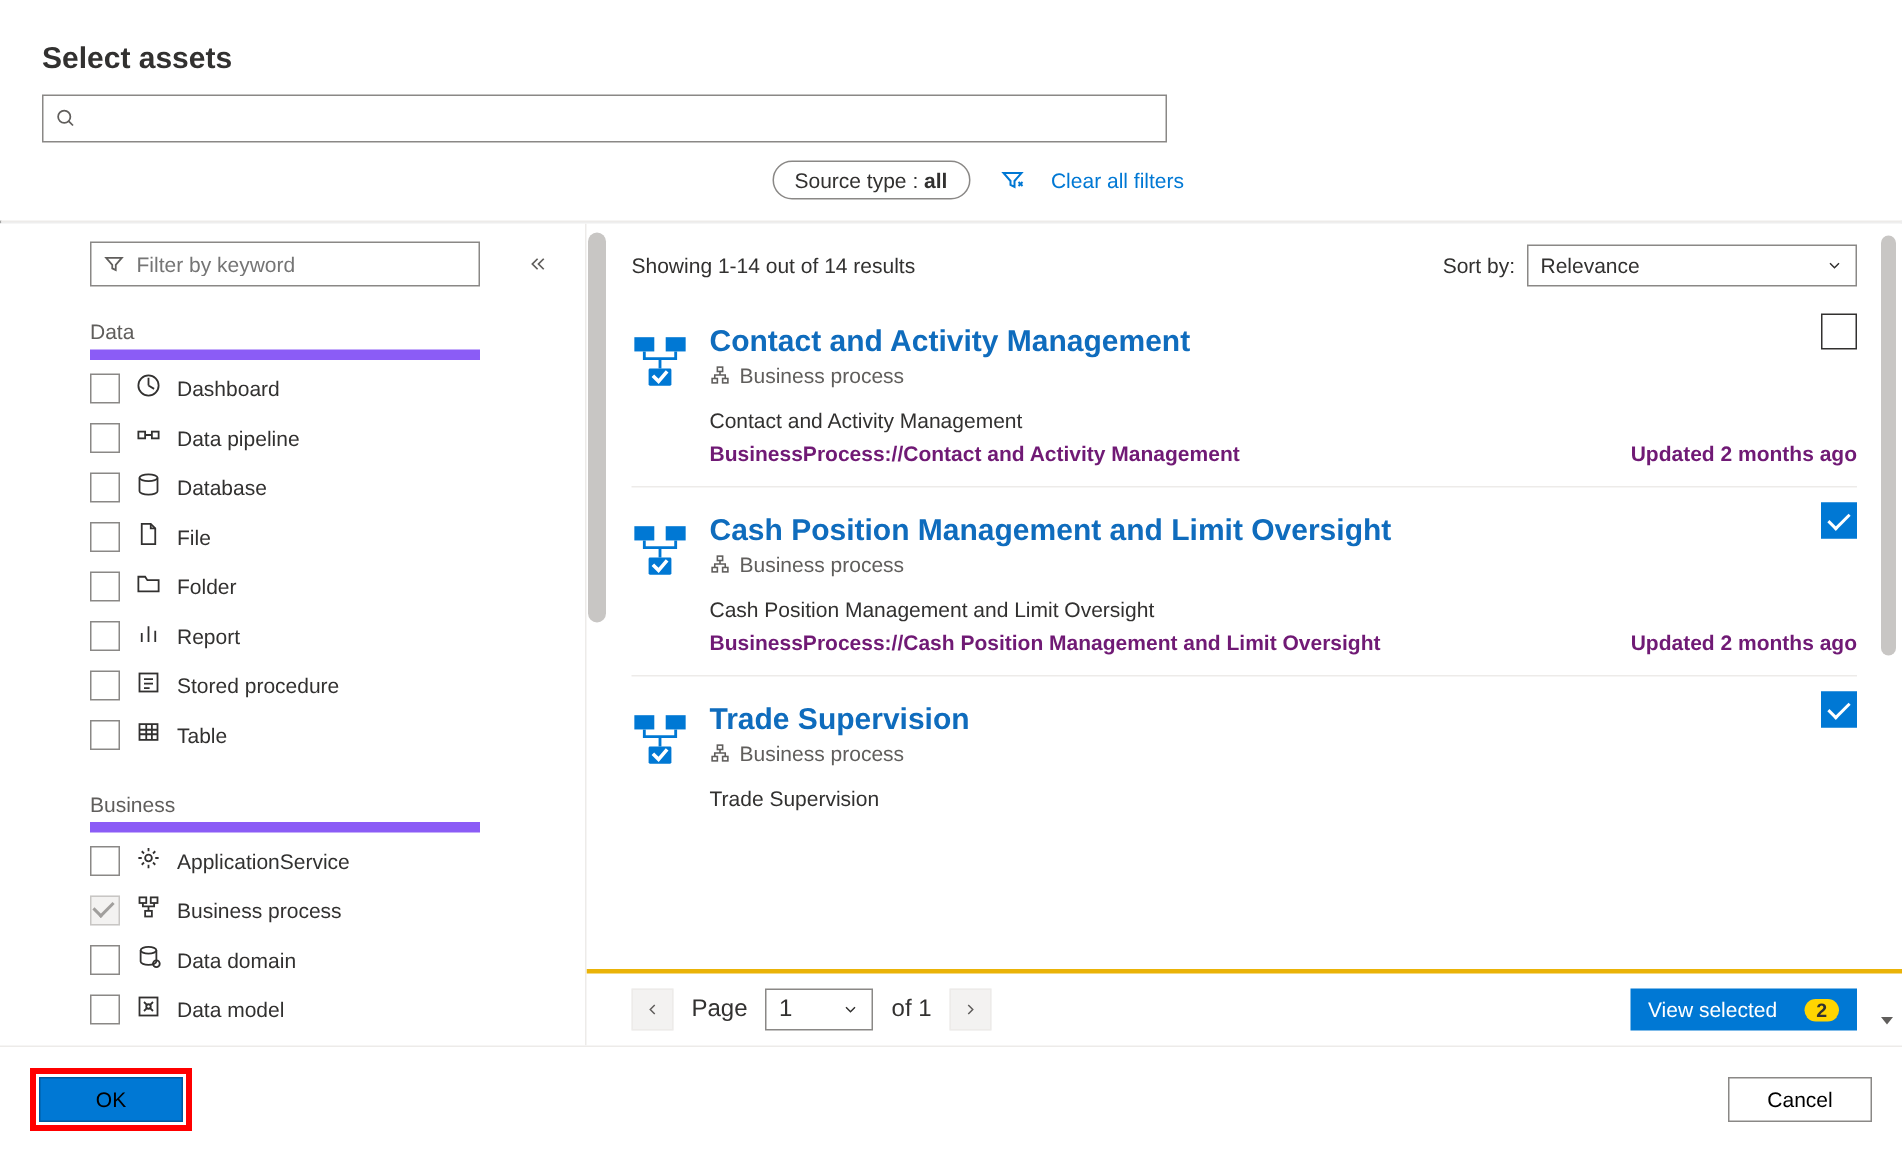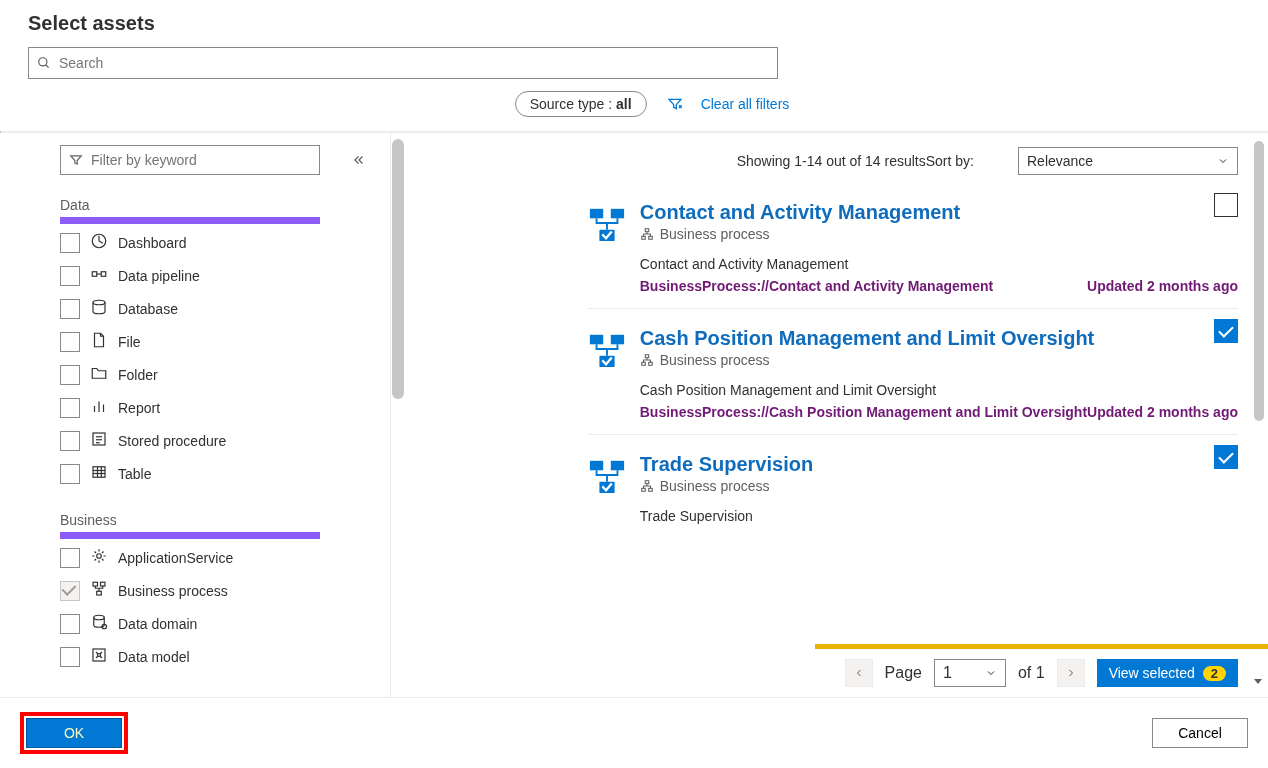--- a/index.html
+++ b/index.html
@@ -1,19 +1,19 @@
 <!DOCTYPE html>
 <html><head>
 <meta charset="utf-8">
 <style>
   * { box-sizing: border-box; font-family: "Segoe UI", Arial, sans-serif; }
   html, body { margin:0; padding:0; width:1268px; height:768px; background:#fff; color:#323130; }
   .root { display:flex; flex-direction:column; width:100%; height:100%; }
   .header { padding:12px 28px 0 28px; }
-  .title { font-size:20px; font-weight:600; margin-bottom:12px; }
+  .title { font-size:20px; font-weight:600; margin-bottom:12px;margin-top:16px; }
   .search-wrap { display:flex; align-items:center; border:1px solid #8a8886; width:750px; height:32px; padding:0 8px; }
   .search-wrap svg { color:#605e5c; }
   .search-wrap input { border:none; outline:none; flex:1; font-size:14px; margin-left:6px; background:transparent; }
   .filterbar { display:flex; align-items:center; gap:20px; padding:12px 0 14px 36px;justify-content:center; }
   .pill { border:1px solid #8a8886; border-radius:16px; padding:4px 14px; font-size:14px; color:#323130; cursor:pointer; }
   .pill b { font-weight:600; }
   .clearf { display:flex; align-items:center; gap:18px; color:#0078d4; font-size:14px; cursor:pointer; }
   .divider { border-top:1px solid #edebe9; margin:0; }
 
   .body { flex:1; display:flex; overflow:hidden; position:relative; }
@@ -23,62 +23,61 @@
   .collapse { position:absolute; top:20px; right:24px; color:#605e5c; cursor:pointer; }
   .grouptitle { color:#605e5c; font-size:14px; margin:22px 0 2px 0; border-bottom:7px solid #8b5cf6; width:260px; padding-bottom:4px; }
   .opt { display:flex; align-items:center; gap:10px; padding:6px 0; font-size:14px; cursor:pointer; }
   .chk { width:20px; height:20px; border:1px solid #8a8886; display:inline-block; position:relative; }
   .chk.disabled { background:#f3f2f1; border-color:#c8c6c4; }
   .chk.disabled::after { content:""; position:absolute; left:4px; top:0px; width:6px; height:11px; border:solid #a19f9d; border-width:0 2px 2px 0; transform:rotate(45deg); }
   .opt svg { width:18px; height:18px; color:#323130; }
   .vsb { position:absolute; top:0; right:-1px; width:12px; height:260px; background:#c8c6c4; border-radius:6px; }
   .sidebar-outer { position:relative; }
 
-  .results { flex:1; border-left:1px solid #edebe9; display:flex; flex-direction:column; overflow:hidden; position:relative;align-items:flex-end; }
+  .results { flex:1; border-left:1px solid #edebe9; display:flex; flex-direction:column; overflow:hidden; position:relative; }
   .rhead { display:flex; align-items:center; justify-content:space-between; padding:14px 30px 8px 30px; font-size:14px; }
   .sortwrap { display:flex; align-items:center; gap:8px; }
-  .sortsel { border:1px solid #8a8886; width:220px; height:28px; display:flex; align-items:center; justify-content:space-between; padding:0 8px; cursor:pointer; font-size:14px;margin-left:36px; }
+  .sortsel { border:1px solid #8a8886; width:220px; height:28px; display:flex; align-items:center; justify-content:space-between; padding:0 8px; cursor:pointer; font-size:14px; }
   .list { flex:1; overflow-y:auto; padding:0 30px; position:relative; }
   .item { display:flex; align-items:flex-start; padding:18px 0 14px 0; border-bottom:1px solid #edebe9; position:relative; }
   .item:last-child { border-bottom:none; }
   .bpicon { width:38px; height:38px; margin-right:14px; margin-top:4px; }
   .itembody { flex:1; }
   .ititle { color:#0f6cbd; font-size:20px; font-weight:600; cursor:pointer; }
   .isub { display:flex; align-items:center; gap:6px; font-size:14px; color:#605e5c; margin-top:2px; }
   .idesc { font-size:14px; margin-top:14px; }
   .irow { display:flex; justify-content:space-between; font-size:14px; color:#701a75; margin-top:6px;font-weight:bold; }
   .selbox { position:absolute; right:0; top:10px; width:24px; height:24px; border:1px solid #323130; display:flex; align-items:center; justify-content:center; cursor:pointer; }
   .selbox.checked { background:#0078d4; border-color:#0078d4; }
   .selbox.checked::after { content:""; width:6px; height:12px; border:solid #fff; border-width:0 2px 2px 0; transform:rotate(45deg); margin-bottom:3px; }
   .vsb-r { position:absolute; top:8px; right:4px; width:10px; height:280px; background:#c8c6c4; border-radius:5px; }
   .vsb-rb { position:absolute; bottom:6px; right:4px; color:#605e5c; }
 
-  .pager { border-top:5px solid #eab308; padding:10px 30px; display:flex; align-items:center; gap:12px; }
+  .pager { border-top:3px solid #eab308; padding:10px 30px; display:flex; align-items:center; gap:12px; }
   .pbtn { width:28px; height:28px; border:1px solid #edebe9; background:#f3f2f1; display:flex; align-items:center; justify-content:center; cursor:pointer; color:#605e5c; }
   .pagein { width:72px; height:28px; border:1px solid #8a8886; display:flex; align-items:center; justify-content:space-between; padding:0 8px; cursor:pointer; }
-  .viewsel { margin-left:auto; background:#0078d4; color:#fff; border:none; padding:6px 12px; font-size:14px; display:flex; align-items:center; gap:8px; cursor:pointer; }
+  .viewsel { margin-left:auto; background:#0078d4; color:#fff; border:none; padding:6px 12px; font-size:14px; display:flex; align-items:center; gap:18px; cursor:pointer; }
   .badge { background:#ffd500; color:#323130; border-radius:10px; padding:0 8px; font-size:13px; font-weight:600; }
 
   .footer { border-top:1px solid #edebe9; padding:14px 20px; display:flex; align-items:center; }
   .okwrap { border:4px solid #ff0000; padding:2px; display:inline-block; }
-  .okbtn { background:#0078d4; color:#fef9c3; border:1px solid #005a9e; width:96px; height:30px; font-size:14px; cursor:pointer; }
+  .okbtn { background:#0078d4; color:#000000; border:1px solid #005a9e; width:96px; height:30px; font-size:14px; cursor:pointer; }
   .cancelbtn { margin-left:auto; border:1px solid #8a8886; background:#fff; width:96px; height:30px; font-size:14px; cursor:pointer; }
 </style>
 </head>
 <body>
 
 <div class="root">
   <div class="header">
     <div class="title">Select assets</div>
     <div class="search-wrap">
       <svg width="14" height="14" viewBox="0 0 24 24" fill="none" stroke="currentColor" stroke-width="2">
           <circle cx="10" cy="10" r="7"></circle>
           <line x1="20" y1="20" x2="15" y2="15"></line>
         </svg>
-      <input placeholder="Search" style="">
     </div>
     <div class="filterbar">
       <div class="pill">
         <span>Source type : </span><b>all</b>
       </div>
       <div class="clearf">
         <svg width="16" height="16" viewBox="0 0 24 24" fill="none" stroke="currentColor" stroke-width="2">
             <path d="M3 5h18l-7 8v6l-4-2v-4z"></path>
             <line x1="18" y1="14" x2="22" y2="18"></line>
             <line x1="22" y1="14" x2="18" y2="18"></line>

